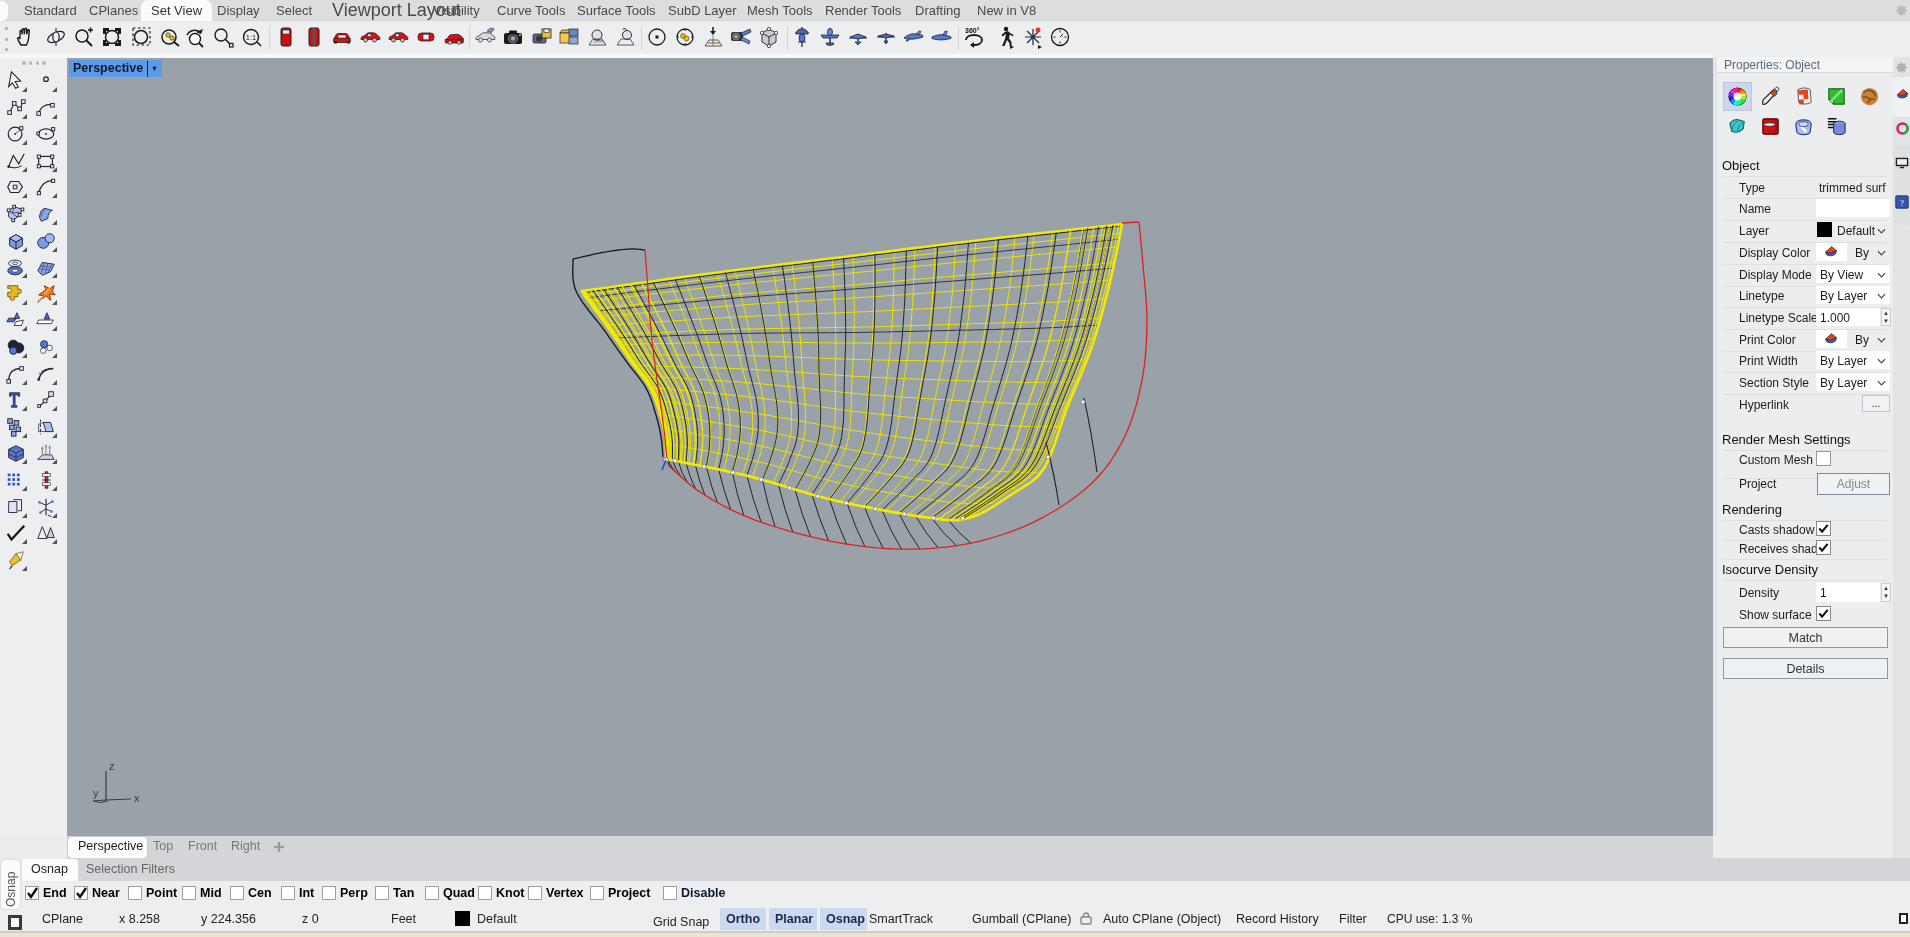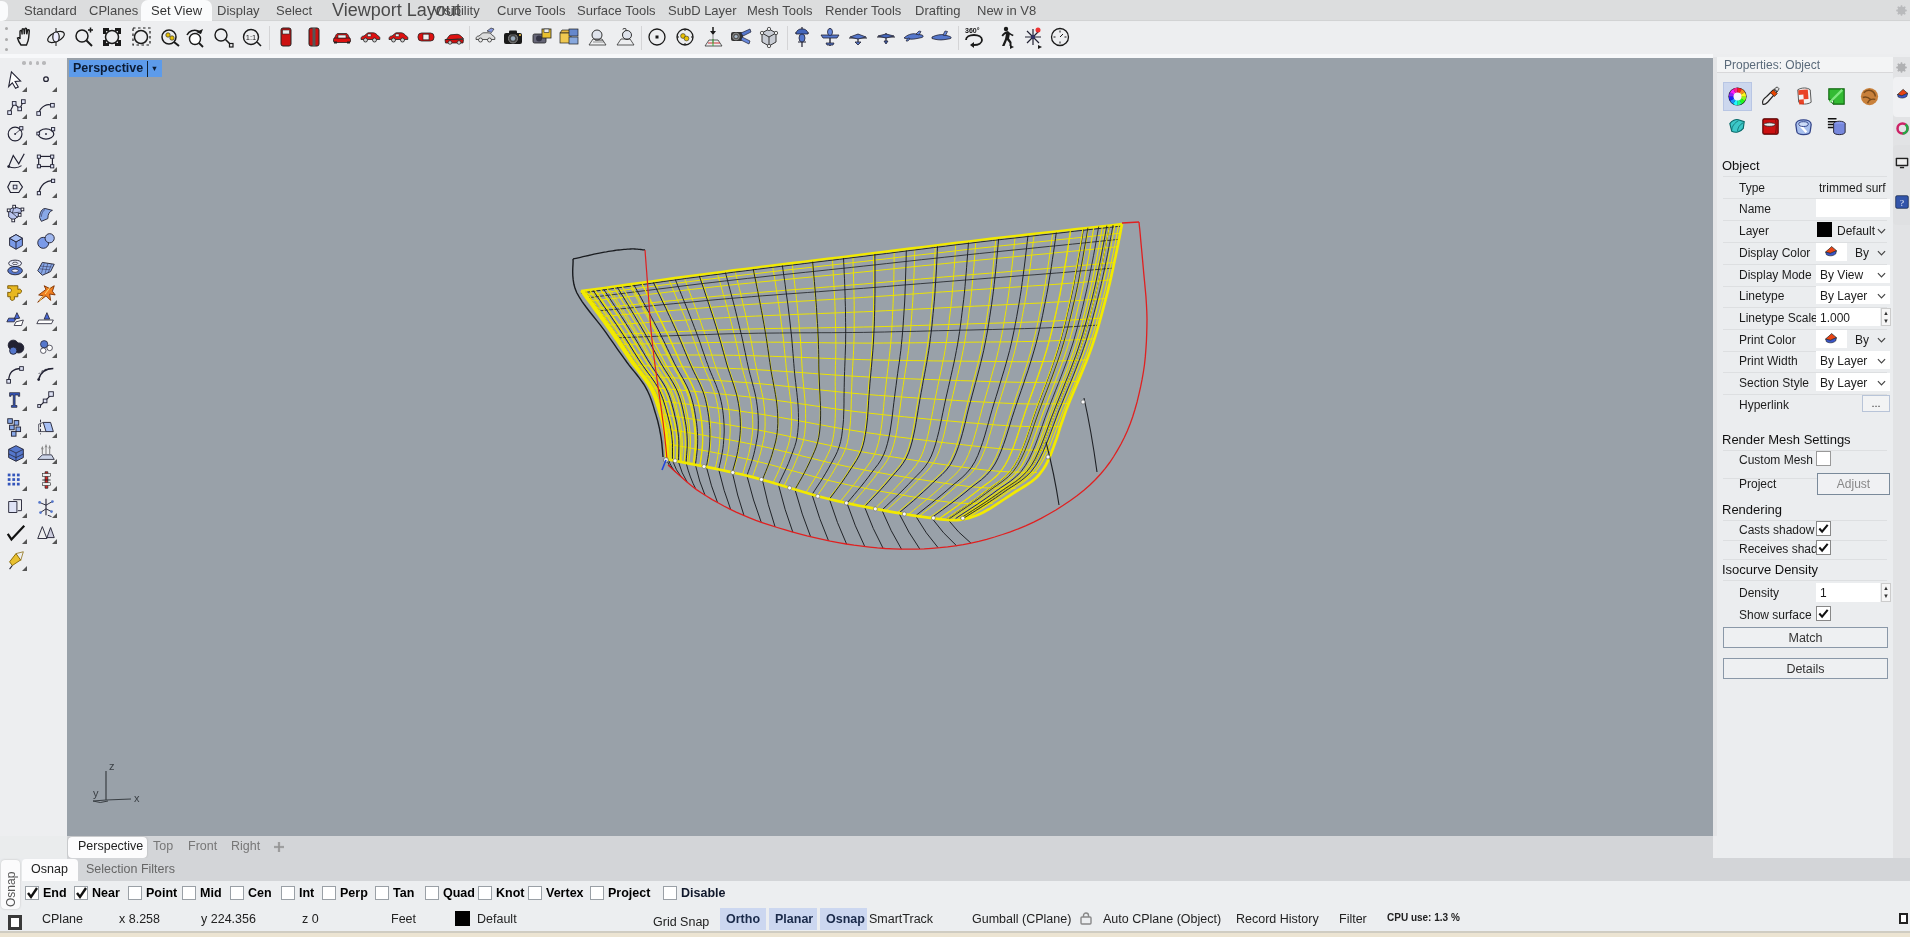--- a/index.html
+++ b/index.html
@@ -837,19 +837,19 @@
 <div style="position:absolute;left:826px;top:5px;font-size:12.5px;color:#1a2a4a;font-weight:bold">Osnap</div>
 <div style="position:absolute;left:869px;top:5px;font-size:12.5px;color:#222;font-weight:normal">SmartTrack</div>
 <div style="position:absolute;left:972px;top:5px;font-size:12.5px;color:#222;font-weight:normal">Gumball (CPlane)</div>
 <svg style="position:absolute;left:1080px;top:5px" width="12" height="13" viewBox="0 0 12 13">
       <rect x="1" y="5" width="10" height="7" rx="1" fill="none" stroke="#888" stroke-width="1.4"></rect>
       <path d="M3.5 5V3.5a2.5 2.5 0 015 0V5" fill="none" stroke="#888" stroke-width="1.4"></path>
     </svg>
 <div style="position:absolute;left:1103px;top:5px;font-size:12.5px;color:#222;font-weight:normal">Auto CPlane (Object)</div>
 <div style="position:absolute;left:1236px;top:5px;font-size:12.5px;color:#222;font-weight:normal">Record History</div>
 <div style="position:absolute;left:1339px;top:5px;font-size:12.5px;color:#222;font-weight:normal">Filter</div>
-<div style="position:absolute;left:1387px;top:5px;font-size:10px;color:#222;font-weight:bold">CPU use: 1.3 %</div>
+<div style="position:absolute;left:1387px;top:5px;font-size:12px;color:#222;font-weight:normal">CPU use: 1.3 %</div>
 <div style="position:absolute;left:1899px;top:6px;width:9px;height:11px;border:2px solid #222;background:#fff"></div>
   </div>
 <div style="position:absolute;left:1px;top:860px;width:19px;height:49px;background:#fbfbfc;border-radius:4px;box-shadow:0 0 2px #bbb;z-index:30"></div>
 <div style="position:absolute;left:4px;top:907px;transform:rotate(-90deg);transform-origin:0 0;width:46px;font-size:12px;color:#555;z-index:31">Osnap</div>
 <div style="position:absolute;left:0;top:931px;width:1910px;height:2px;background:#cfccc2"></div>
 <div style="position:absolute;left:0;top:933px;width:1910px;height:4px;background:#ece4d2"></div>
 
 </body></html>

